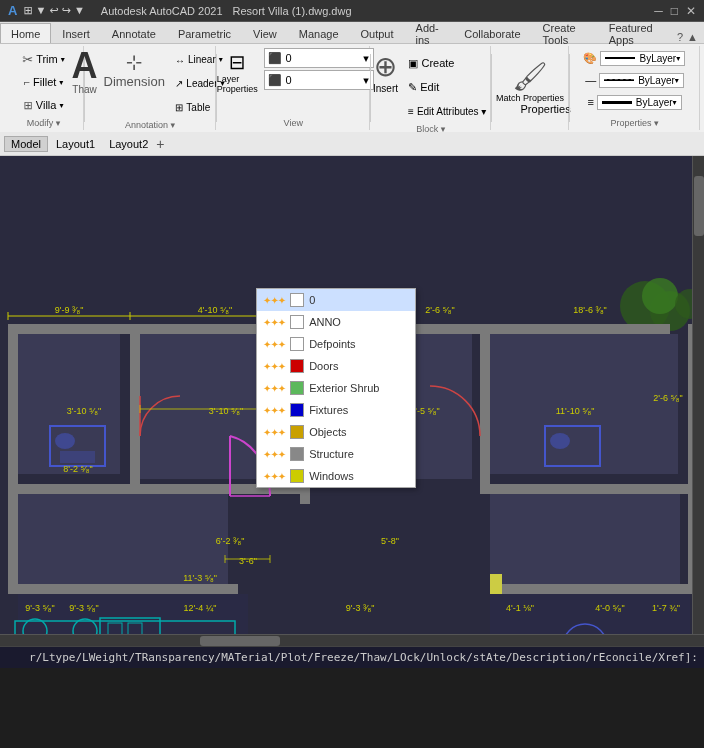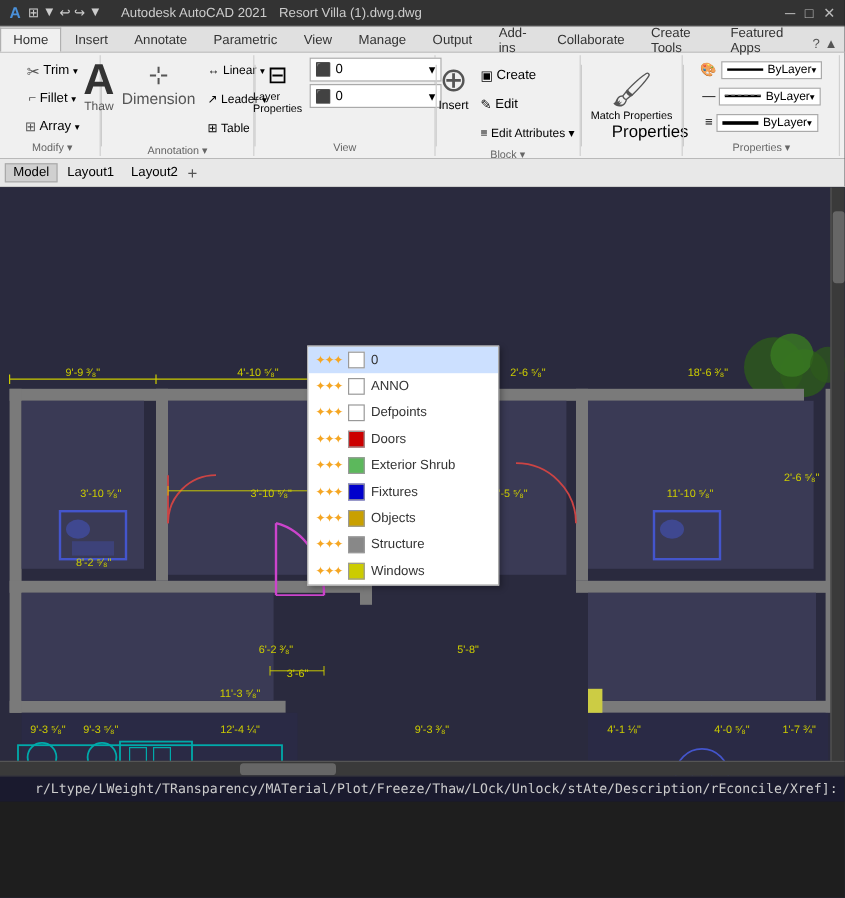--- a/index.html
+++ b/index.html
@@ -220,21 +220,21 @@
         <span>Trim</span>
         <span style="font-size:8px;">▾</span>
       </div>
       <div class="ribbon-small-btn">
         <span style="font-size:11px;color:#555;">⌐</span>
         <span>Fillet</span>
         <span style="font-size:8px;">▾</span>
       </div>
       <div class="ribbon-small-btn">
         <span style="font-size:11px;color:#555;">⊞</span>
-        <span>Array</span>
+        <span>Villa</span>
         <span style="font-size:8px;">▾</span>
       </div>
     </div>
     <div class="ribbon-group-label">Modify ▾</div>
   </div>
 
   <div class="divider-v"></div>
 
   <div class="ribbon-group" style="min-width:110px;">
     <div class="ribbon-group-content" style="display:flex;gap:4px;align-items:flex-start;">
@@ -326,21 +326,21 @@
     <div class="ribbon-group-label">Block ▾</div>
   </div>
 
   <div class="divider-v"></div>
 
   <div class="ribbon-group" style="min-width:60px;">
     <div class="ribbon-group-content">
       <div style="display:flex;flex-direction:column;align-items:center;cursor:pointer;padding:2px;">
         <span style="font-size:28px;color:#555;">🖌</span>
         <span style="font-size:9px;">Match Properties</span>
-        <span style="font-size:14px;margin-left:31px;">Properties</span>
+        <span style="font-size:11px;margin-left:31px;">Properties</span>
       </div>
     </div>
     <div class="ribbon-group-label"></div>
   </div>
 
   <div class="divider-v"></div>
 
   <div class="ribbon-group" style="min-width:130px;">
     <div class="ribbon-group-content" style="flex-direction:column;gap:2px;width:100%;">
       <div class="prop-row">

